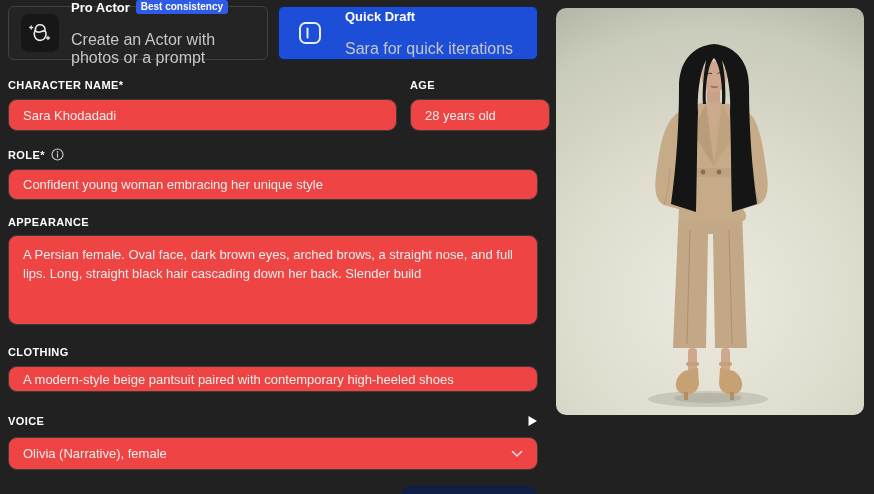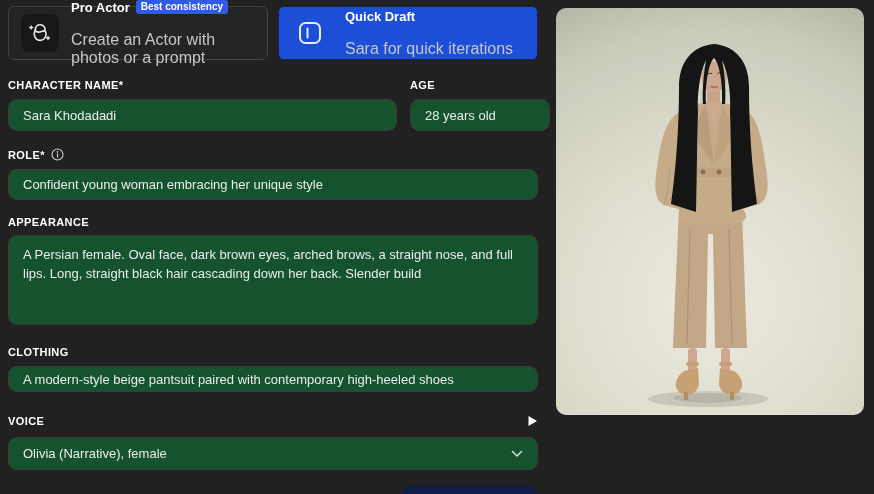--- a/index.html
+++ b/index.html
@@ -32,21 +32,21 @@
     padding:2px 5px; border-radius:3px; line-height:1;
   }
   .card-sub { font-size:16px; color:#c6c6c6; margin-top:16px; }
 
   
   .field-label {
     font-size:11px; font-weight:bold; color:#fff; letter-spacing:.4px;
     display:flex; align-items:center; gap:6px;
   }
   .text-input, .text-area, .select-box {
-    position:absolute; background:#14532d; border:1px solid #3c3c3c;
+    position:absolute; background:#ef4444; border:1px solid #3c3c3c;
     border-radius:9px; color:#ececec; font-size:13px;
     font-family:"Liberation Sans", sans-serif;
   }
   .text-input { padding:0 14px; }
   .text-area { padding:10px 14px; resize:none; line-height:1.45; }
   .select-box {
     display:flex; align-items:center; justify-content:space-between;
     padding:0 14px; cursor:pointer;
   }
   .voice-row {

